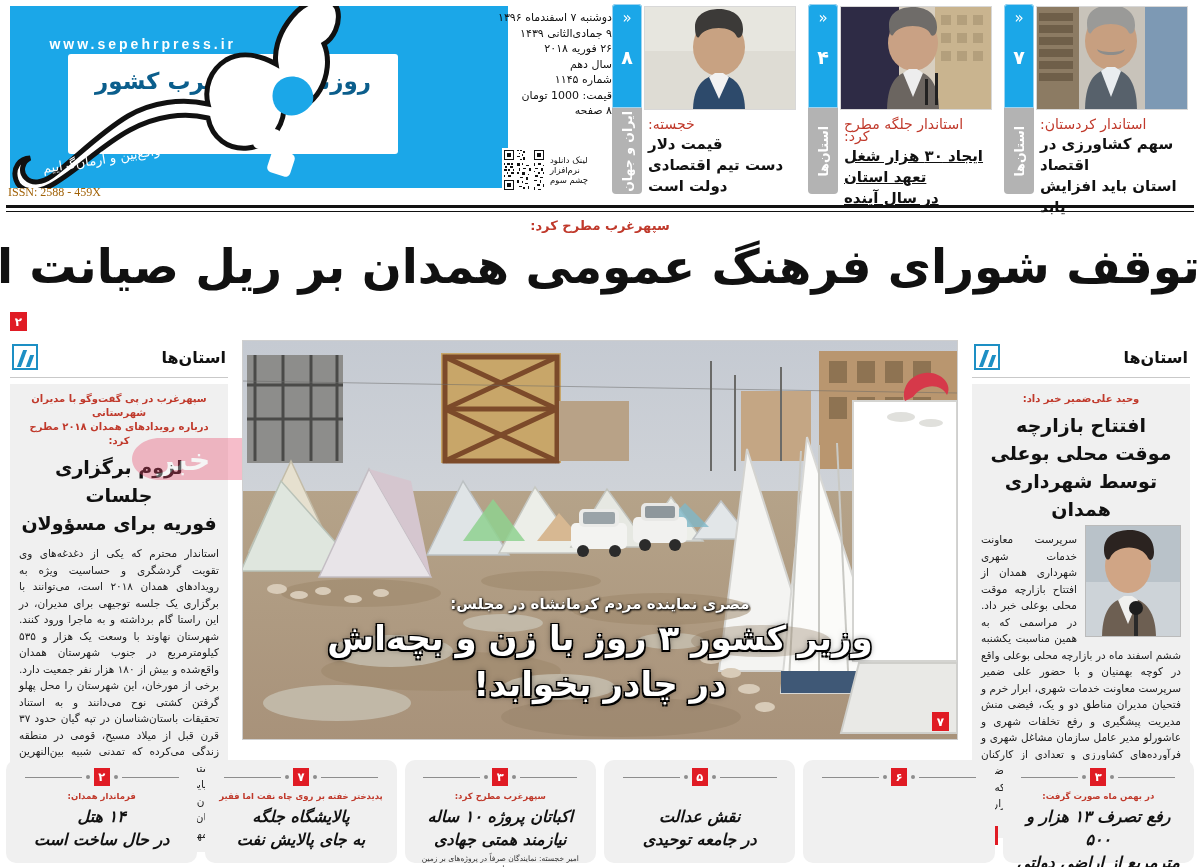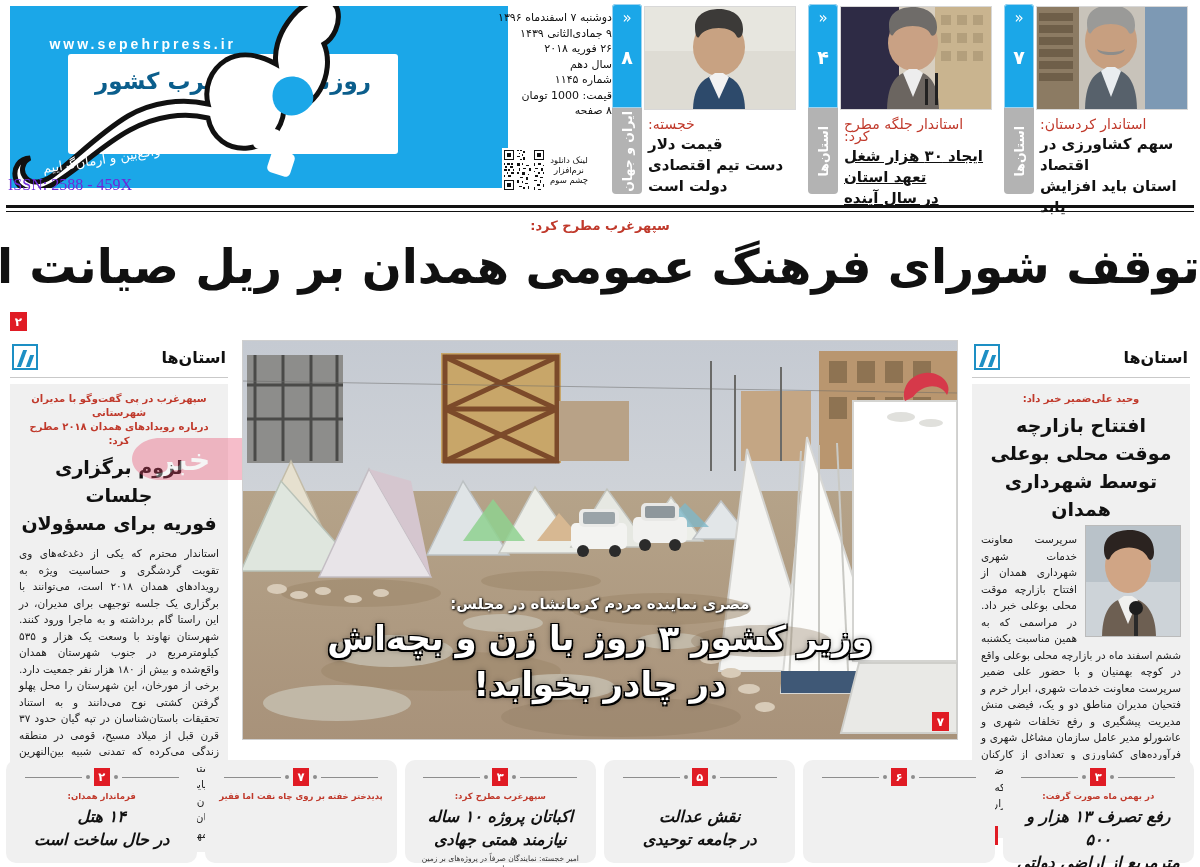--- a/index.html
+++ b/index.html
@@ -47,40 +47,40 @@
   .logo-script {
     position:absolute; top:-14px; left:2px; width:330px; height:200px;
     pointer-events:none;
   }
   .motto {
     position:absolute; bottom:12px; left:34px;
     color:#fff; font-size:13px; transform: rotate(-9deg);
     transform-origin: left bottom; direction:rtl; white-space:nowrap;
   }
   .issn {
-    position:absolute; bottom:6px; left:8px;
-    color:#6d28d9; font-size:16px; direction:ltr;
+    position:absolute; bottom:0px; left:8px;
+    color:#a16207; font-size:12px; direction:ltr;
     font-family:"Liberation Serif", serif;
   }
 
   
   .date-block {
     width: 96px; height:200px; position:relative;
     padding-top:10px; text-align:left; direction:rtl;
   }
   .date-block .dline {
     font-size:11px; color:#111; line-height:15.5px;
     white-space:nowrap; text-align:right;
   }
   .qr-wrap {
     position:absolute; bottom:8px; left:-14px;
     display:flex; flex-direction:row-reverse; align-items:center; gap:4px;
   }
   .qr-code { width:44px; height:44px; background:#fff; }
-  .qr-caption { font-size:8.5px; line-height:10px; color:#111; text-align:center; }
+  .qr-caption { font-size:8.5px; line-height:10px; color:#111; text-align:left; }
 
   
   .teaser {
     width: 196px; height:200px; position:relative;
     display:flex; flex-direction:row-reverse;
   }
   .teaser-body { width:158px; padding:6px 4px 0 4px; }
   .teaser-photo {
     width:152px; height:104px; overflow:hidden;
     border:1px solid #d8d8d8; background:#dfe5ea; position:relative;
@@ -687,20 +687,22 @@
 
     <div class="bcard">
       <div class="bcard-topline">
         <span class="bline"></span>
         <span class="bdot"></span>
         <span class="bnum">۷</span>
         <span class="bdot"></span>
         <span class="bline"></span>
       </div>
       <div class="bkicker">پدیدختر خفته بر روی چاه نفت اما فقیر</div>
+      <div class="btitle" style="white-space:pre-line;">پالایشگاه جلگه
+به جای پالایش نفت</div>
       <div class="bsub" style="white-space:pre-line;"></div>
     </div>
 
     <div class="bcard">
       <div class="bcard-topline">
         <span class="bline"></span>
         <span class="bdot"></span>
         <span class="bnum">۳</span>
         <span class="bdot"></span>
         <span class="bline"></span>

